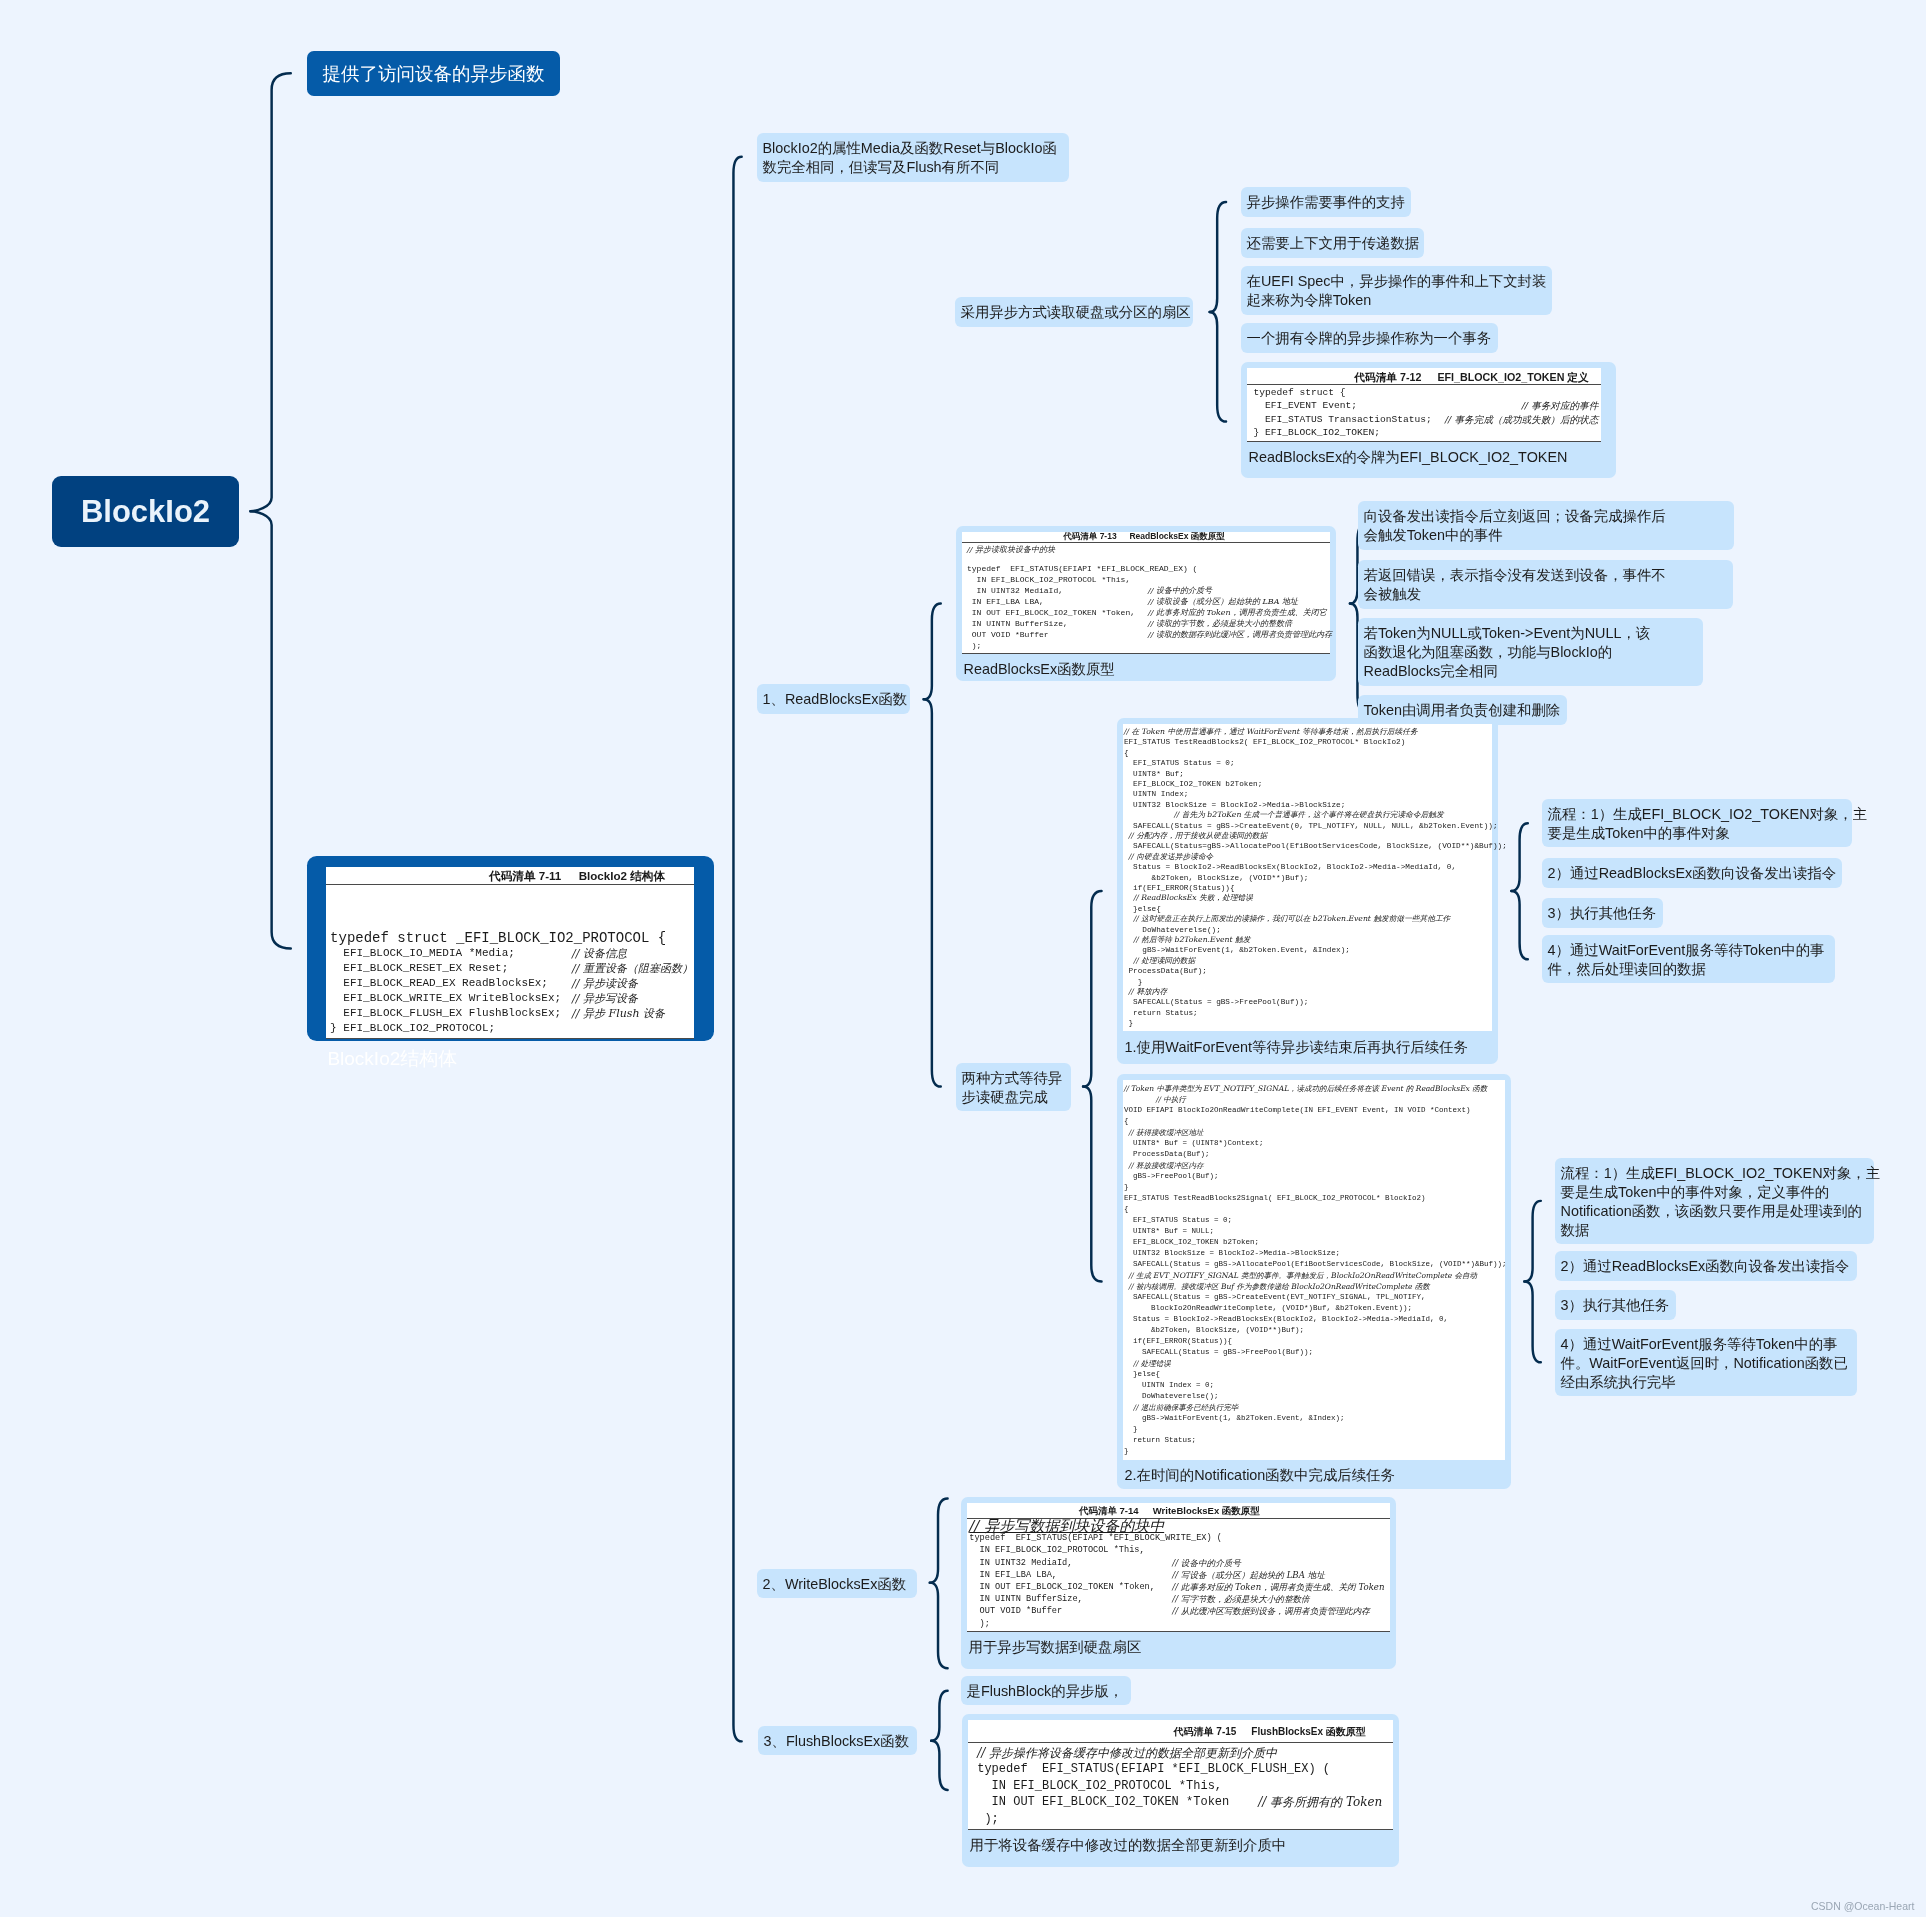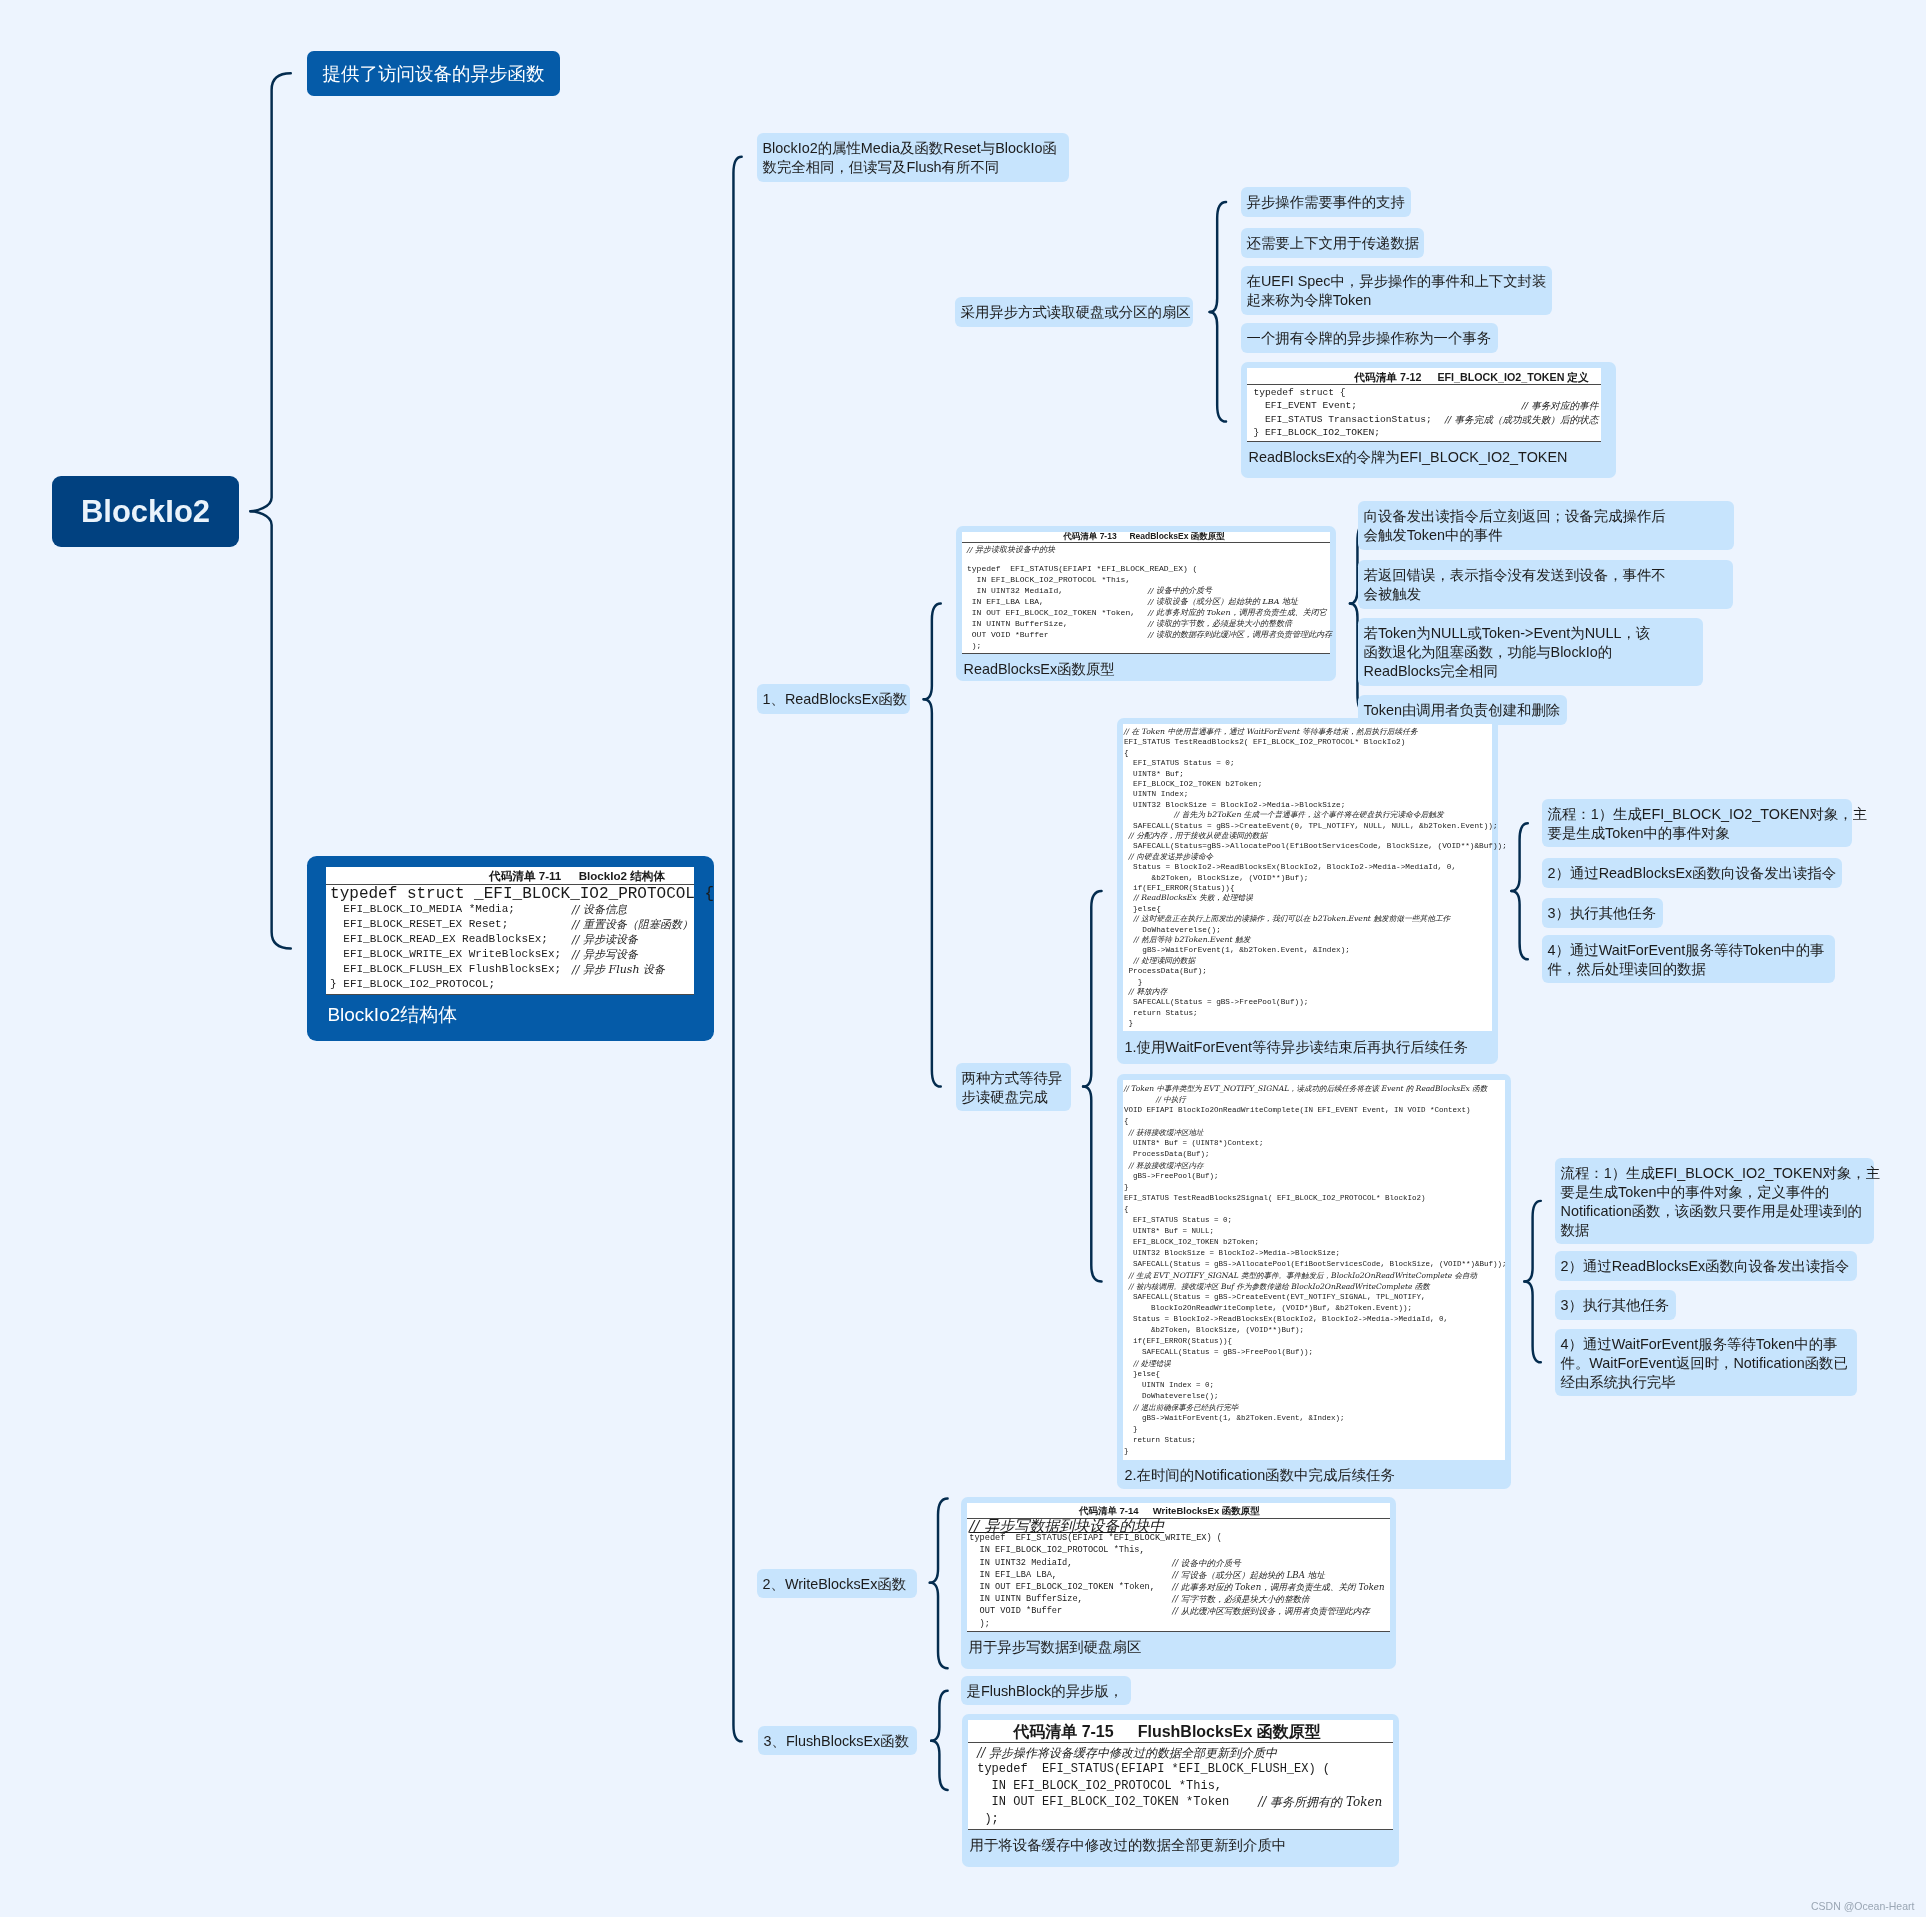--- a/index.html
+++ b/index.html
@@ -87,21 +87,21 @@
         <path d="M 1361 2544 C 1368 2544 1373 2539 1373 2524 L 1373 2495 Q 1373 2471 1385 2471" fill="none" stroke="#042c4f" stroke-width="3.6" stroke-linecap="round" stroke-linejoin="round"></path>
         <path d="M 1361 2544 C 1368 2544 1373 2549 1373 2564 L 1373 2592 Q 1373 2616 1385 2616" fill="none" stroke="#042c4f" stroke-width="3.6" stroke-linecap="round" stroke-linejoin="round"></path>
       </g>
     </svg>
 <div class="node n-root" style="left: 52px; top: 476px; width: 187px; height: 71px;">BlockIo2</div>
     <div class="node n-blue" style="left: 307px; top: 51px; width: 253px; height: 45px;">提供了访问设备的异步函数</div>
     <div class="node n-card" style="padding: 11px 20px 0px 19px; left: 307px; top: 856px; width: 407px; height: 185px;">
       <div class="code">
         <div class="title" style="font-size: 11.6px; text-align: right; overflow: hidden; padding: 1.4px 29px 0.7px 0px; line-height: 15px;"><span>代码清单 7-11</span><span>   BlockIo2 结构体</span></div>
         <div class="body" style="padding: 2.1px 2.7px 2.1px 4.1px;">
-          <div style="display: flex; font-size: 16px; line-height: 15px; white-space: pre;"><span style="white-space: pre; flex: 0 0 auto;">typedef struct _EFI_BLOCK_IO2_PROTOCOL {</span></div>
+          <div style="display: flex; font-size: 14px; line-height: 15px; white-space: pre; margin-top: 44px;"><span style="white-space: pre; flex: 0 0 auto;">typedef struct _EFI_BLOCK_IO2_PROTOCOL {</span></div>
           <div style="display: flex; font-size: 11px; line-height: 15px; white-space: pre;"><span style="white-space: pre; flex: 0 0 242px;">  EFI_BLOCK_IO_MEDIA *Media;</span><span class="cm" style="white-space: pre; flex: 0 0 auto;">// 设备信息</span></div>
           <div style="display: flex; font-size: 11px; line-height: 15px; white-space: pre;"><span style="white-space: pre; flex: 0 0 242px;">  EFI_BLOCK_RESET_EX Reset;</span><span class="cm" style="white-space: pre; flex: 0 0 auto;">// 重置设备（阻塞函数）</span></div>
           <div style="display: flex; font-size: 11px; line-height: 15px; white-space: pre;"><span style="white-space: pre; flex: 0 0 242px;">  EFI_BLOCK_READ_EX ReadBlocksEx;</span><span class="cm" style="white-space: pre; flex: 0 0 auto;">// 异步读设备</span></div>
           <div style="display: flex; font-size: 11px; line-height: 15px; white-space: pre;"><span style="white-space: pre; flex: 0 0 242px;">  EFI_BLOCK_WRITE_EX WriteBlocksEx;</span><span class="cm" style="white-space: pre; flex: 0 0 auto;">// 异步写设备</span></div>
           <div style="display: flex; font-size: 11px; line-height: 15px; white-space: pre;"><span style="white-space: pre; flex: 0 0 242px;">  EFI_BLOCK_FLUSH_EX FlushBlocksEx;</span><span class="cm" style="white-space: pre; flex: 0 0 auto;">// 异步 Flush 设备</span></div>
           <div style="display: flex; font-size: 11px; line-height: 15px; white-space: pre;"><span style="white-space: pre; flex: 0 0 auto;">} EFI_BLOCK_IO2_PROTOCOL;</span></div>
         </div>
       </div>
       <div class="cap">BlockIo2结构体</div>
     </div>
@@ -242,21 +242,21 @@
           <div style="display: flex; font-size: 8.6px; line-height: 12.2px; white-space: pre;"><span style="white-space: pre; flex: 0 0 203px;">  OUT VOID *Buffer</span><span class="cm" style="white-space: pre; flex: 0 0 auto;">// 从此缓冲区写数据到设备，调用者负责管理此内存</span></div>
           <div style="display: flex; font-size: 8.6px; line-height: 12.2px; white-space: pre;"><span style="white-space: pre; flex: 0 0 auto;">  );</span></div>
         </div>
       </div>
       <div class="cap">用于异步写数据到硬盘扇区</div>
     </div>
     <div class="node n-lite" style="left: 758px; top: 1726px; width: 159px; height: 29px;">3、FlushBlocksEx函数</div>
     <div class="node n-lite" style="left: 961px; top: 1676px; width: 170px; height: 29px;">是FlushBlock的异步版，</div>
     <div class="node n-litecard" style="padding: 6.2px 6.2px 0px; left: 962px; top: 1714px; width: 437px; height: 153px;">
       <div class="code">
-        <div class="title" style="font-size: 16px; overflow: hidden; padding: 3.4px 27px 2.7px 0px; line-height: 16px;"><span>代码清单 7-15</span><span>   FlushBlocksEx 函数原型</span></div>
+        <div class="title" style="font-size: 10px; text-align: right; overflow: hidden; padding: 3.4px 27px 2.7px 0px; line-height: 16px;"><span>代码清单 7-15</span><span>   FlushBlocksEx 函数原型</span></div>
         <div class="body" style="padding: 1.4px 2.7px 1.4px 9px;">
           <div style="display: flex; font-size: 12px; line-height: 16.6px; white-space: pre;"><span class="cm" style="white-space: pre; flex: 0 0 auto;">// 异步操作将设备缓存中修改过的数据全部更新到介质中</span></div>
           <div style="display: flex; font-size: 12px; line-height: 16.6px; white-space: pre;"><span style="white-space: pre; flex: 0 0 auto;">typedef  EFI_STATUS(EFIAPI *EFI_BLOCK_FLUSH_EX) (</span></div>
           <div style="display: flex; font-size: 12px; line-height: 16.6px; white-space: pre;"><span style="white-space: pre; flex: 0 0 auto;">  IN EFI_BLOCK_IO2_PROTOCOL *This,</span></div>
           <div style="display: flex; font-size: 12px; line-height: 16.6px; white-space: pre;"><span style="white-space: pre; flex: 0 0 281px;">  IN OUT EFI_BLOCK_IO2_TOKEN *Token</span><span class="cm" style="white-space: pre; flex: 0 0 auto;">// 事务所拥有的 Token</span></div>
           <div style="display: flex; font-size: 12px; line-height: 16.6px; white-space: pre;"><span style="white-space: pre; flex: 0 0 auto;"> );</span></div>
         </div>
       </div>
       <div class="cap">用于将设备缓存中修改过的数据全部更新到介质中</div>
     </div>

